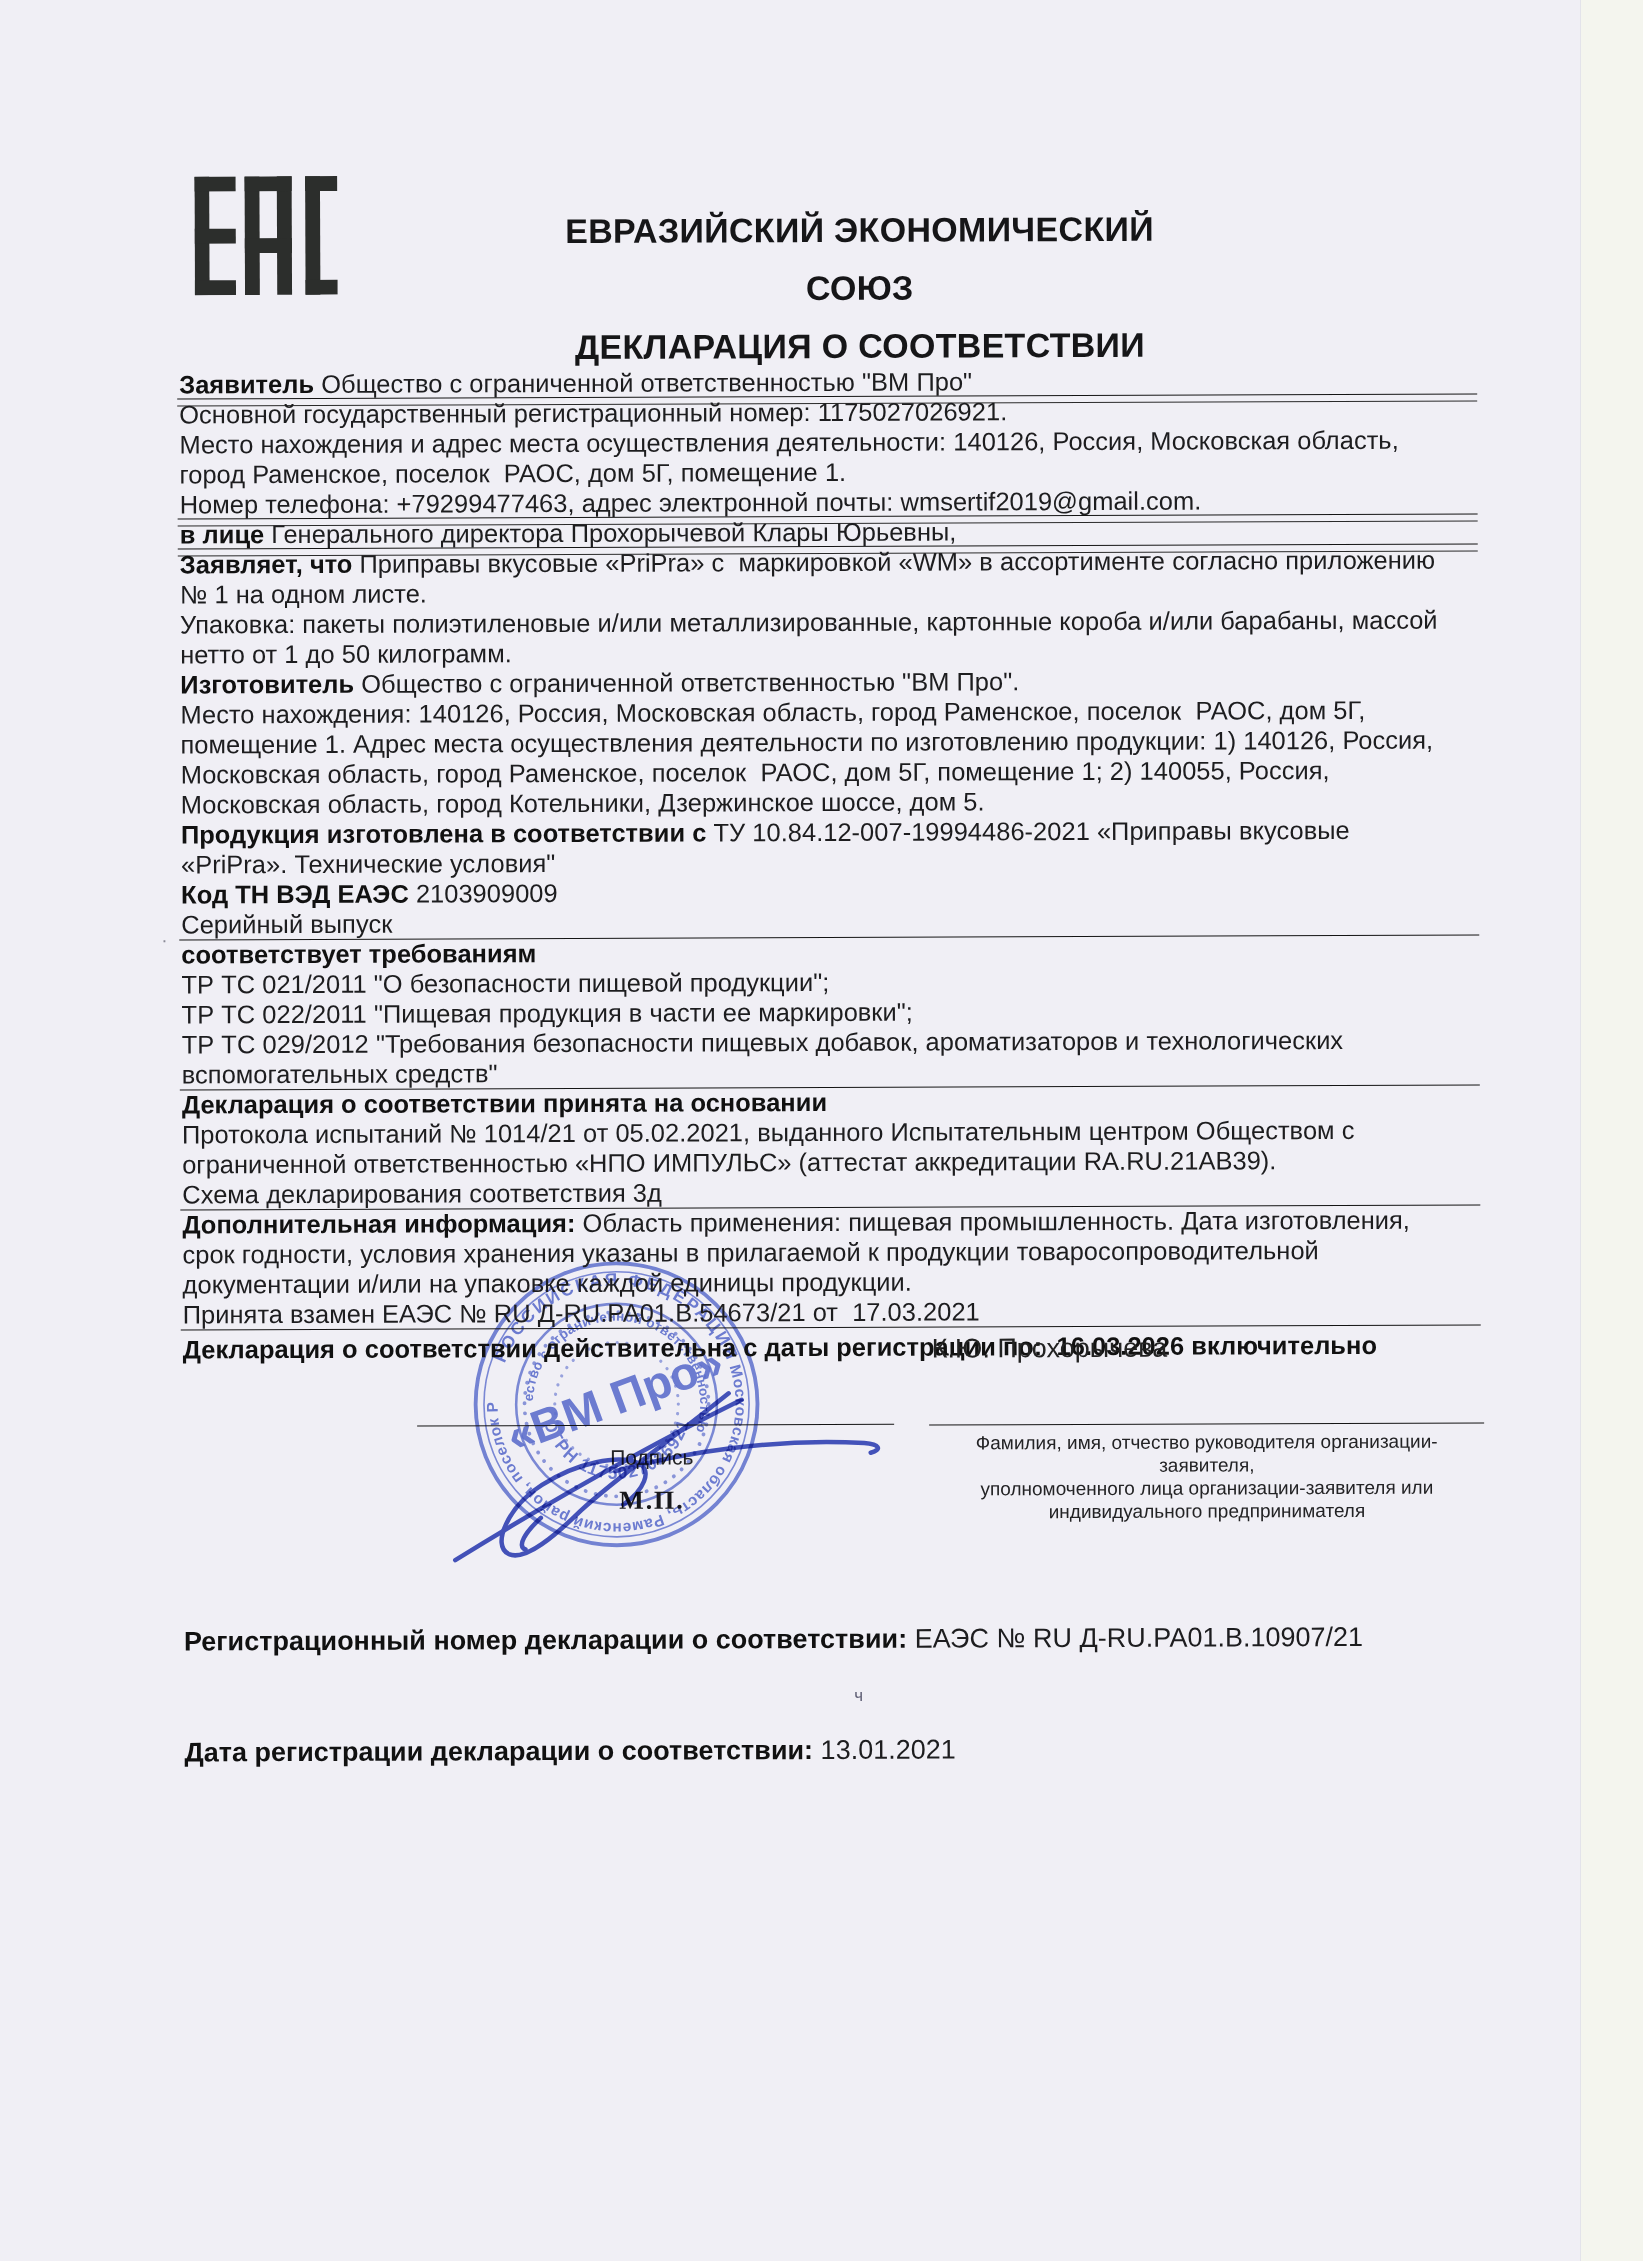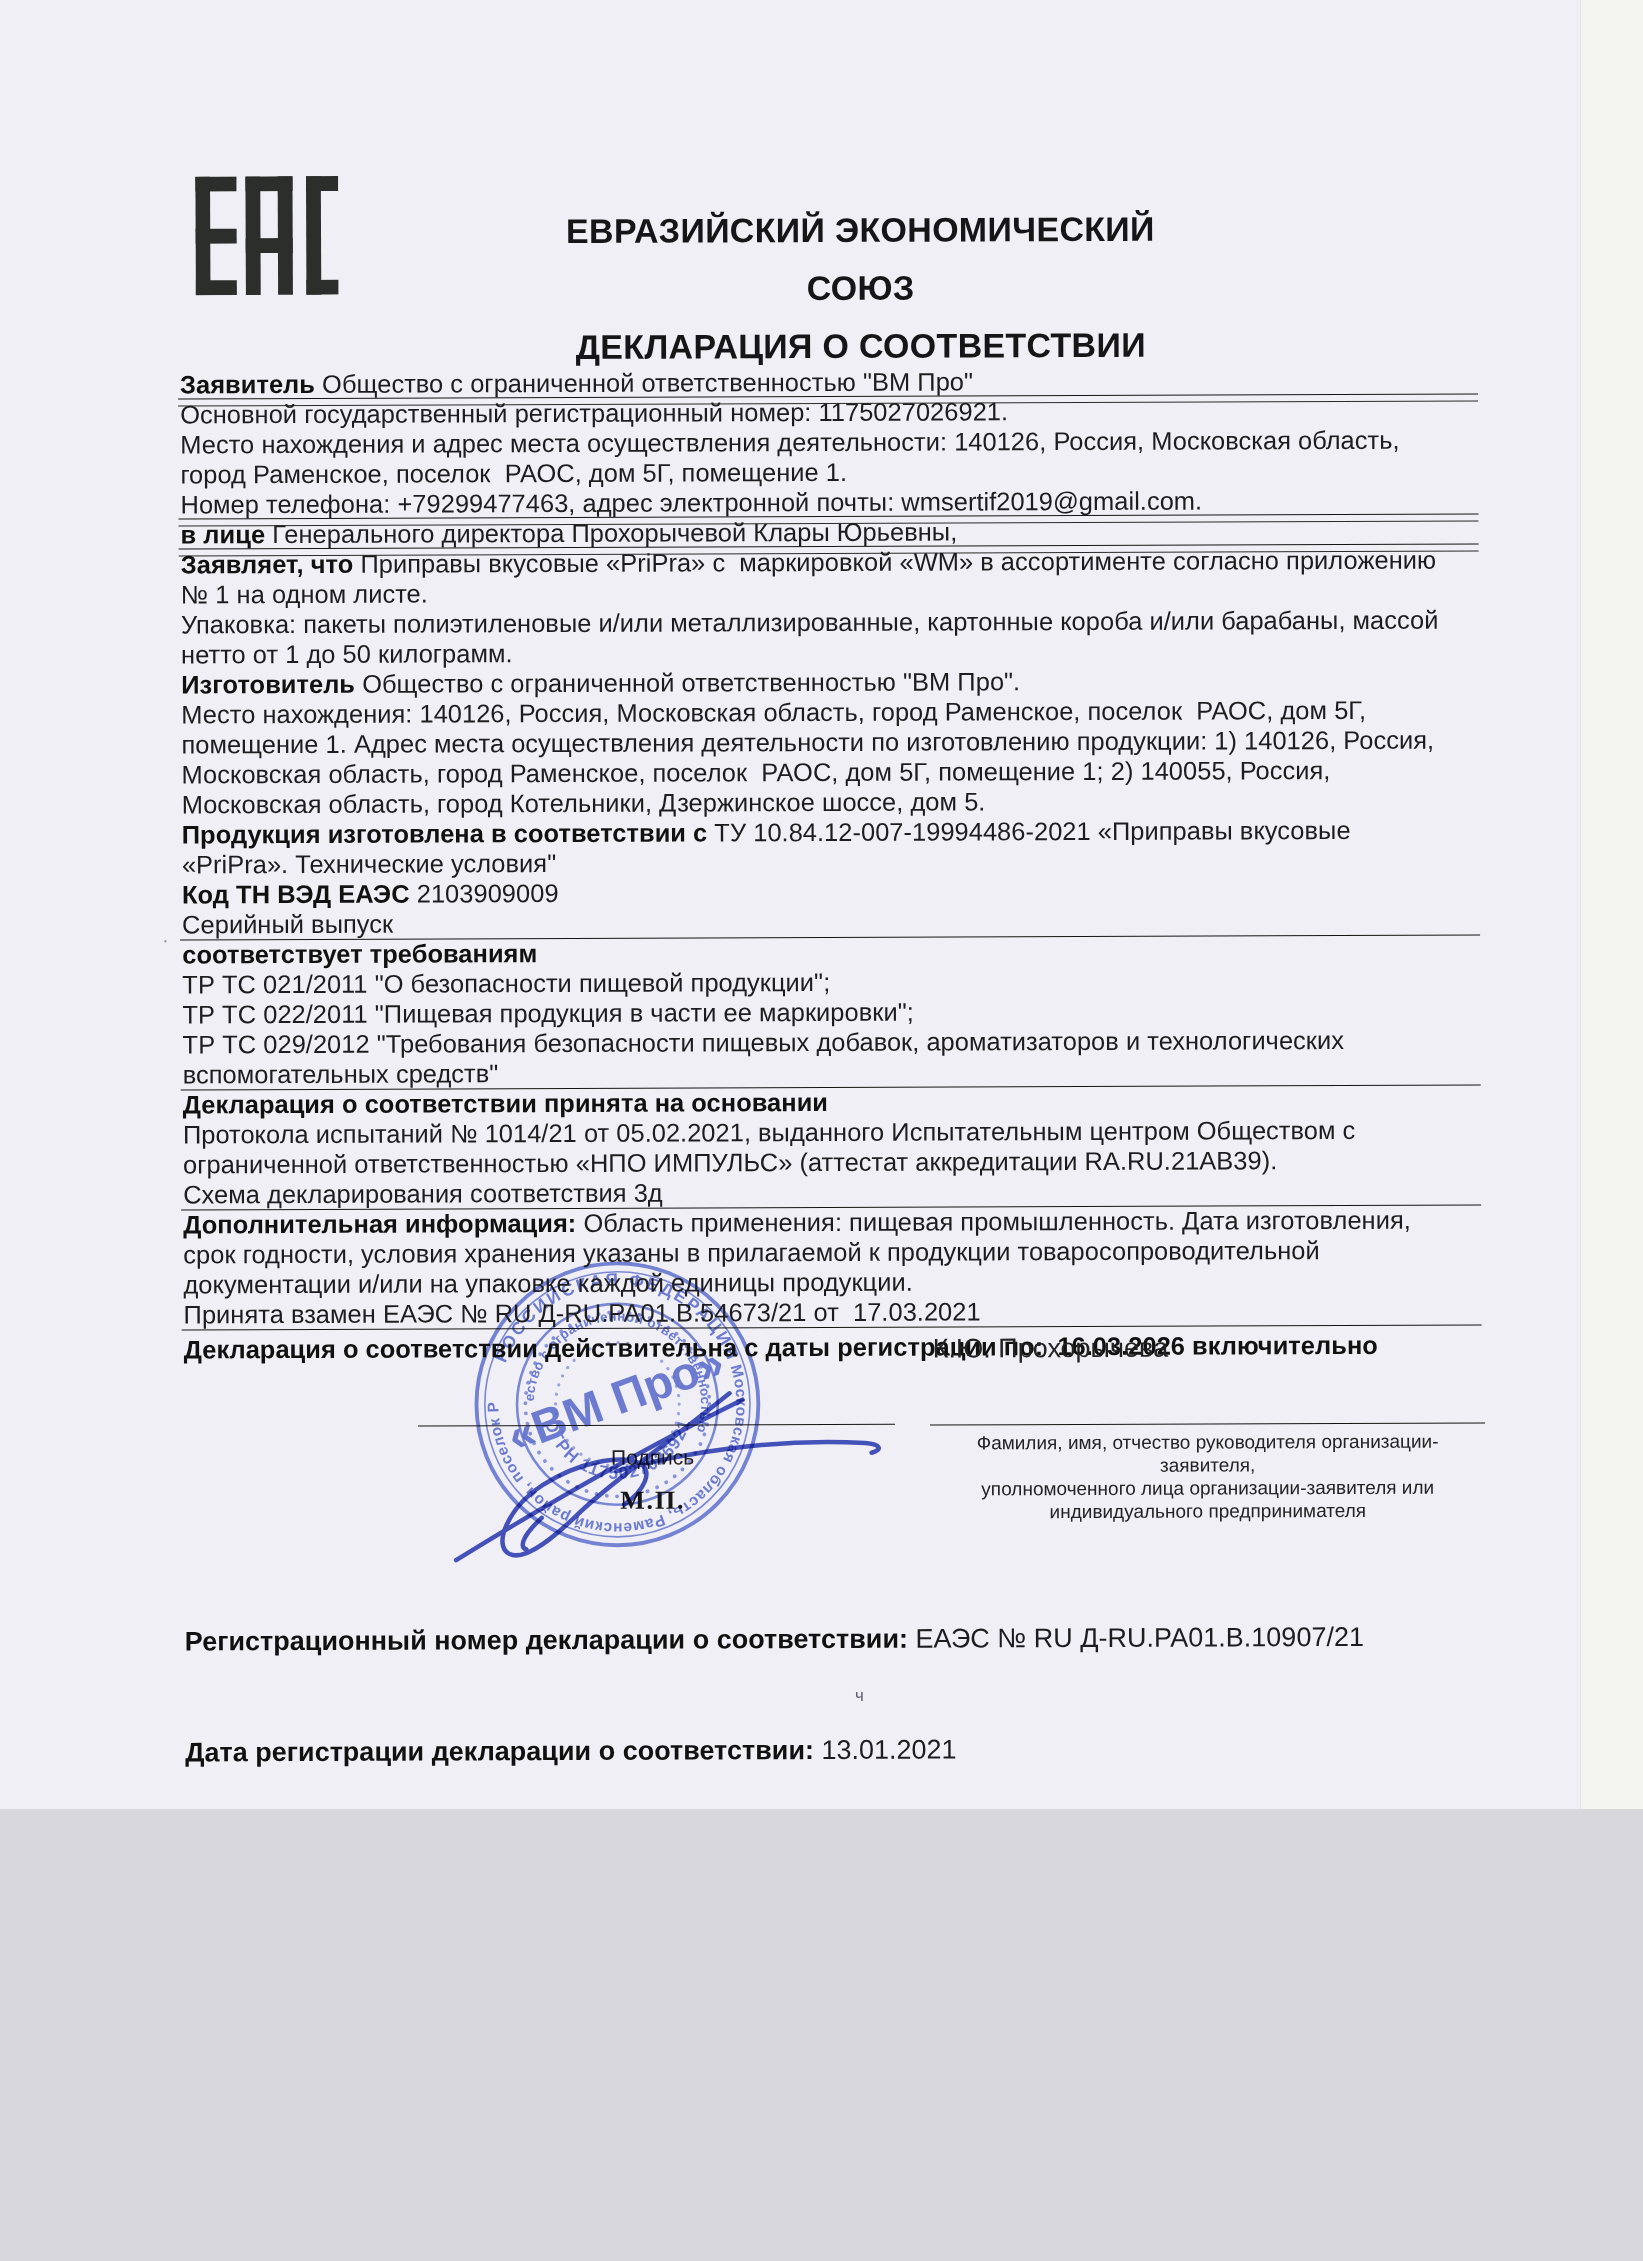--- a/index.html
+++ b/index.html
@@ -1,17 +1,17 @@
 <!DOCTYPE html>
 <html style="font-size:10.3px"><head>
 <meta charset="utf-8">
 <style>
   html,body{margin:0;padding:0;background:#d8d8dc;}
   .page{
-    position:relative;width:1643px;height:1809px;overflow:hidden;
+    position:relative;width:1643px;height:2261px;overflow:hidden;
     background:#f0eff5;
     font-family:"Liberation Sans","DejaVu Sans",sans-serif;
     color:#1b1b1d;
   }
   
   .scan-strip{position:absolute;top:0;right:0;width:62px;height:100%;
     background:#f4f5ee;border-left:1.9px solid #e3e3ea;}
   .sheet{position:absolute;inset:0;transform:rotate(-0.22deg);transform-origin:50% 50%;}
 
   

